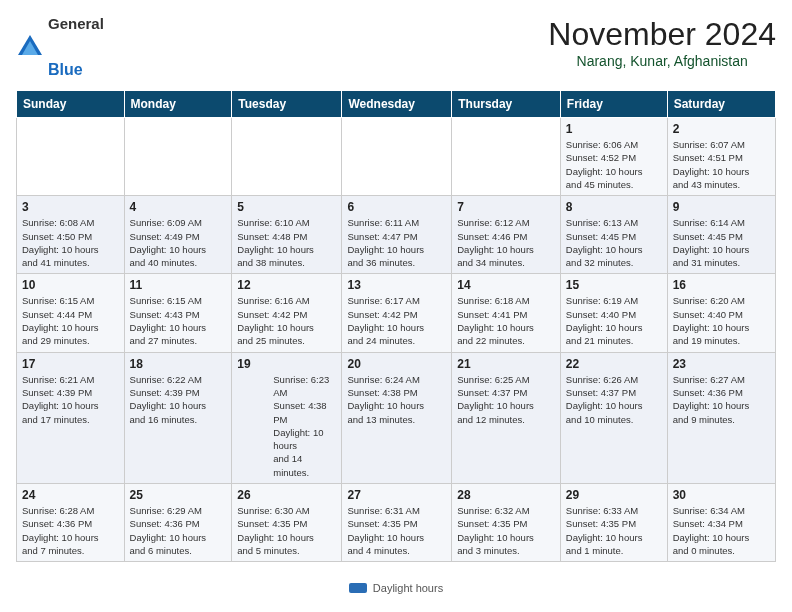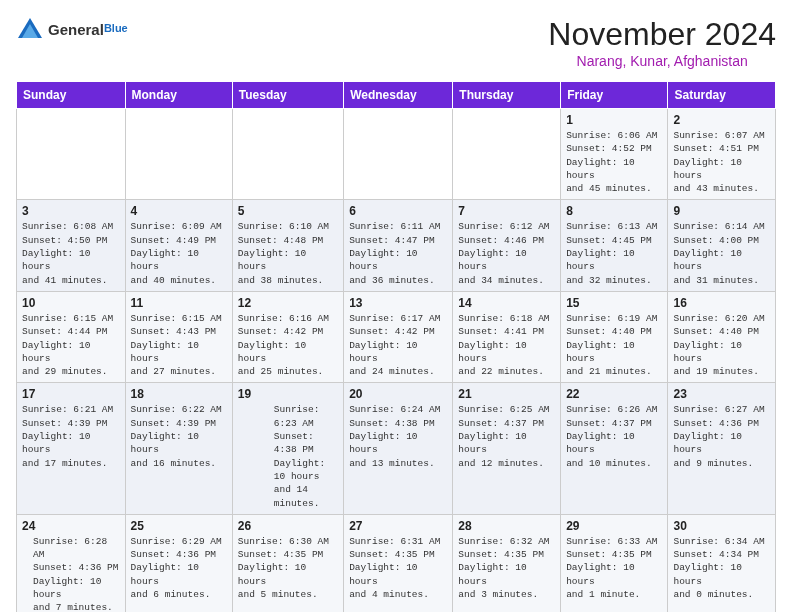--- a/index.html
+++ b/index.html
@@ -16,55 +16,56 @@
       align-items: flex-start;
       margin-bottom: 12px;
     }
     .logo {
       display: flex;
       align-items: center;
       gap: 4px;
     }
     .logo-text {
       display: flex;
-      flex-direction: row;
+      flex-direction: column;
       line-height: 1.1;
+      gap: 28px;
     }
     .logo-general {
       font-size: 15px;
       font-weight: bold;
       color: #333;
     }
     .logo-blue {
-      font-size: 11px;
+      font-size: 16px;
       font-weight: bold;
       color: #1a6bbf;
     }
     .logo-icon {
       width: 28px;
       height: 28px;
     }
     .title-block {
       text-align: center;
     }
     .month-title {
       font-size: 32px;
       font-weight: normal;
       color: #222;
     }
     .location {
       font-size: 14px;
-      color: #a21caf;
+      color: #14532d;
     }
     .calendar {
       width: 100%;
       border-collapse: collapse;
     }
     .calendar thead tr th {
-      background: #6d28d9;
+      background: #0c4a6e;
       color: #fff;
       font-size: 12px;
       font-weight: bold;
       text-align: left;
       padding: 6px 6px;
       border: 1px solid #fff;
     }
     .calendar tbody tr td {
       border: 1px solid #ccc;
       vertical-align: top;
@@ -85,21 +86,20 @@
       font-size: 12px;
       font-weight: bold;
       color: #222;
       display: block;
       margin-bottom: 2px;
     }
     .day-info {
       font-size: 9.5px;
       color: #333;
       line-height: 1.4;
-      font-family: Liberation Mono, monospace;
     }
     .empty-cell {
       background: #fff !important;
     }
     .footer {
       margin-top: 20px;
       text-align: center;
     }
     .footer-bar {
       display: flex;
@@ -210,21 +210,21 @@
         <td>
           <span class="day-num">8</span>
           <div class="day-info" style="white-space: pre-line;">Sunrise: 6:13 AM
 Sunset: 4:45 PM
 Daylight: 10 hours
 and 32 minutes.</div>
         </td>
         <td>
           <span class="day-num">9</span>
           <div class="day-info" style="white-space: pre-line;">Sunrise: 6:14 AM
-Sunset: 4:00 PM
+Sunset: 4:45 PM
 Daylight: 10 hours
 and 31 minutes.</div>
         </td>
       </tr>
       <tr>
         <td>
           <span class="day-num">10</span>
           <div class="day-info" style="white-space: pre-line;">Sunrise: 6:15 AM
 Sunset: 4:44 PM
 Daylight: 10 hours
@@ -320,21 +320,21 @@
           <span class="day-num">23</span>
           <div class="day-info" style="white-space: pre-line;">Sunrise: 6:27 AM
 Sunset: 4:36 PM
 Daylight: 10 hours
 and 9 minutes.</div>
         </td>
       </tr>
       <tr>
         <td>
           <span class="day-num">24</span>
-          <div class="day-info" style="white-space: pre-line; margin-left: 11px;">Sunrise: 6:28 AM
+          <div class="day-info" style="white-space: pre-line;">Sunrise: 6:28 AM
 Sunset: 4:36 PM
 Daylight: 10 hours
 and 7 minutes.</div>
         </td>
         <td>
           <span class="day-num">25</span>
           <div class="day-info" style="white-space: pre-line;">Sunrise: 6:29 AM
 Sunset: 4:36 PM
 Daylight: 10 hours
 and 6 minutes.</div>

